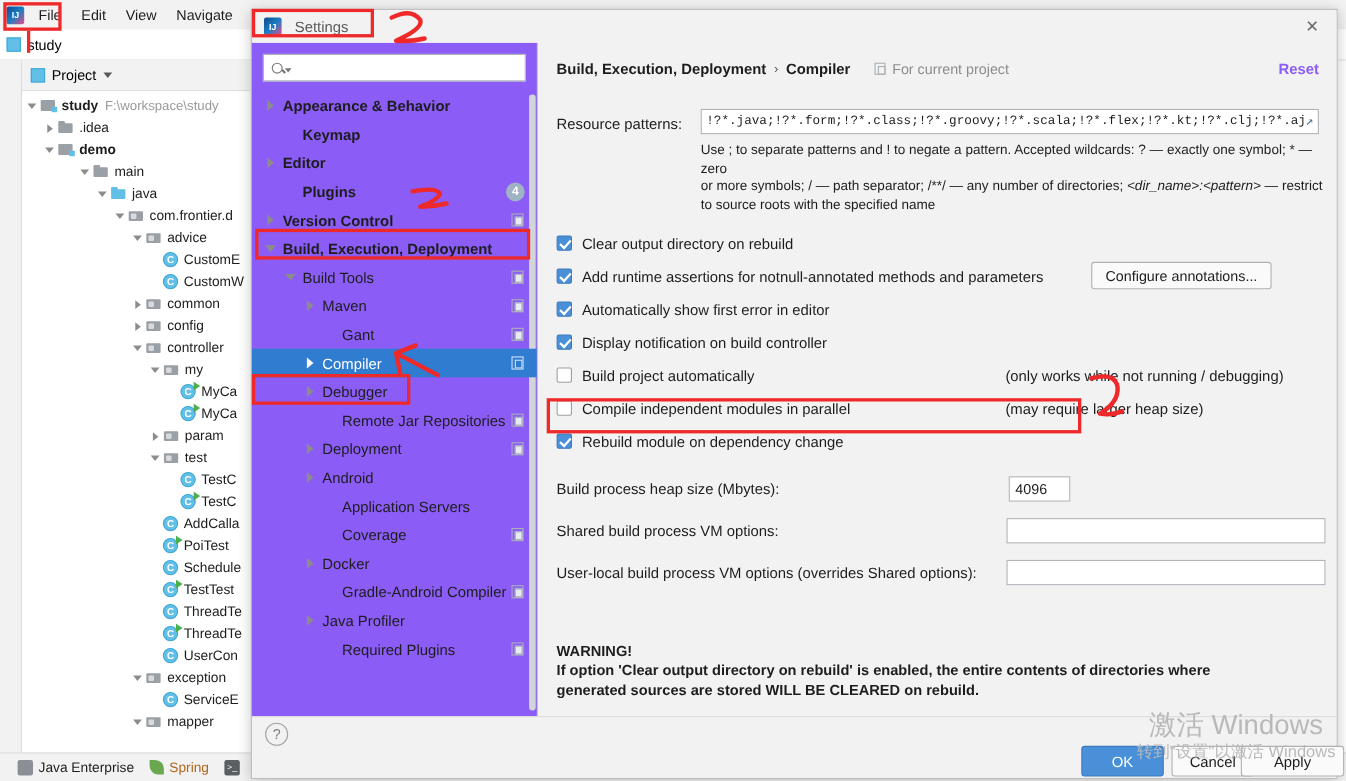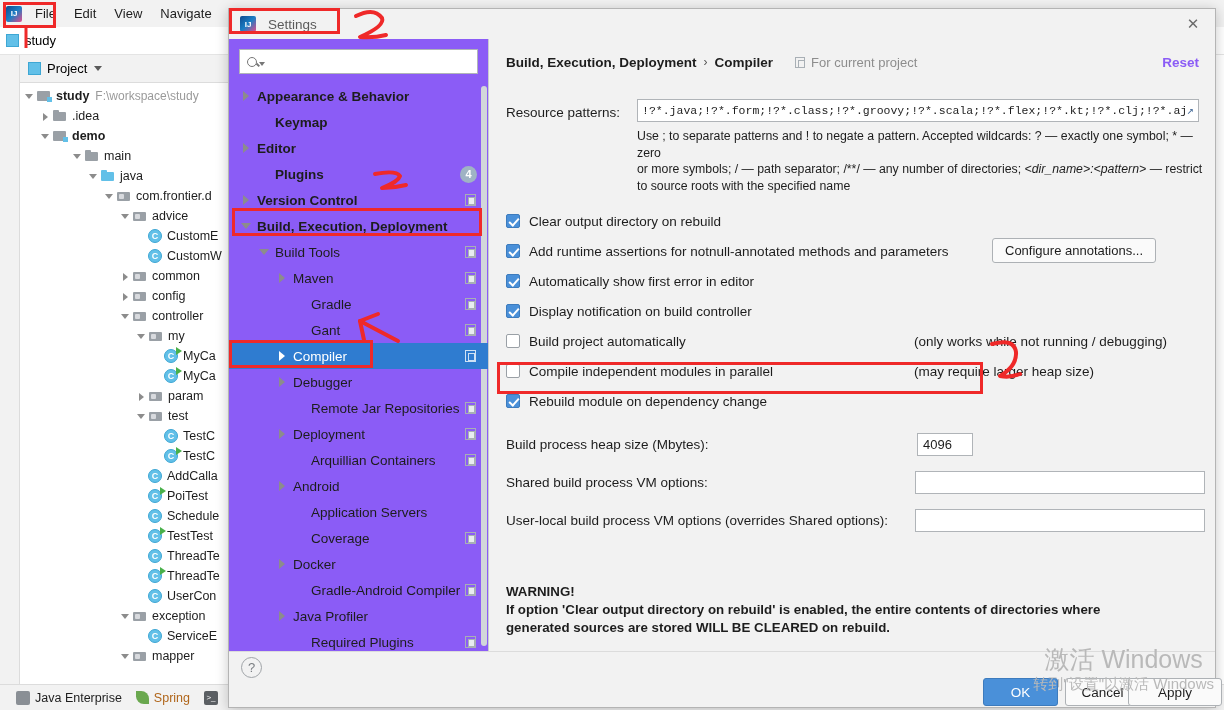--- a/index.html
+++ b/index.html
@@ -589,50 +589,40 @@
               <span>Build Tools</span>
               <span class="copy-ic"></span>
             </div>
             <div class="node" style="padding-left: 46px;">
               <span class="narr r"></span>
               <span>Maven</span>
               <span class="copy-ic"></span>
             </div>
             <div class="node" style="padding-left: 64px;">
               <span class="narr "></span>
-              <span>Gradle</span>
-              <span class="copy-ic"></span>
-            </div>
-            <div class="node" style="padding-left: 64px;">
-              <span class="narr "></span>
               <span>Gant</span>
               <span class="copy-ic"></span>
             </div>
             <div class="node sel" style="padding-left: 46px;">
               <span class="narr r"></span>
               <span>Compiler</span>
               <span class="copy-ic"></span>
             </div>
             <div class="node" style="padding-left: 46px;">
               <span class="narr r"></span>
               <span>Debugger</span>
             </div>
             <div class="node" style="padding-left: 64px;">
               <span class="narr "></span>
               <span>Remote Jar Repositories</span>
               <span class="copy-ic"></span>
             </div>
             <div class="node" style="padding-left: 46px;">
               <span class="narr r"></span>
               <span>Deployment</span>
-              <span class="copy-ic"></span>
-            </div>
-            <div class="node" style="padding-left: 64px;">
-              <span class="narr "></span>
-              <span>Arquillian Containers</span>
               <span class="copy-ic"></span>
             </div>
             <div class="node" style="padding-left: 46px;">
               <span class="narr r"></span>
               <span>Android</span>
             </div>
             <div class="node" style="padding-left: 64px;">
               <span class="narr "></span>
               <span>Application Servers</span>
             </div>

